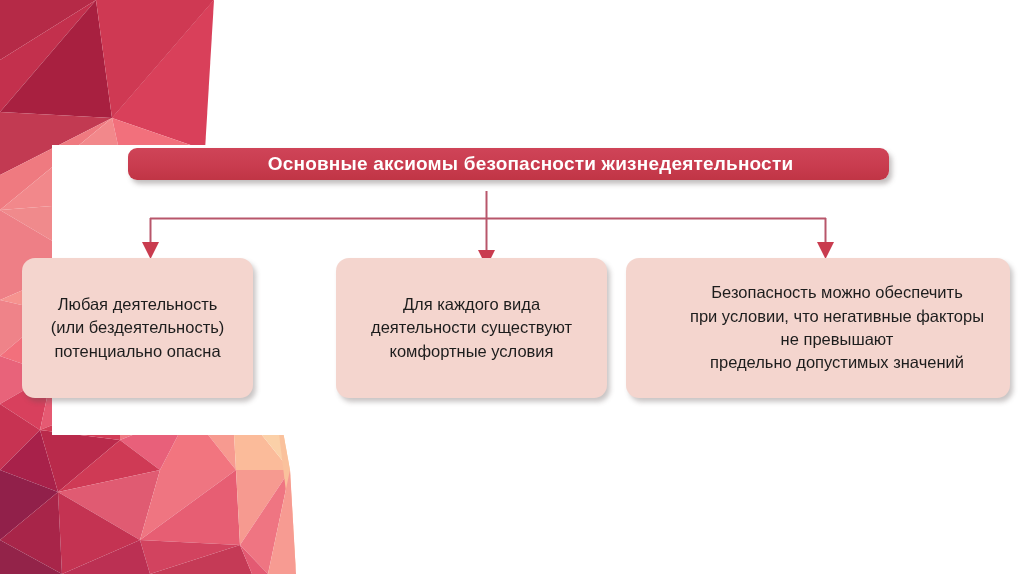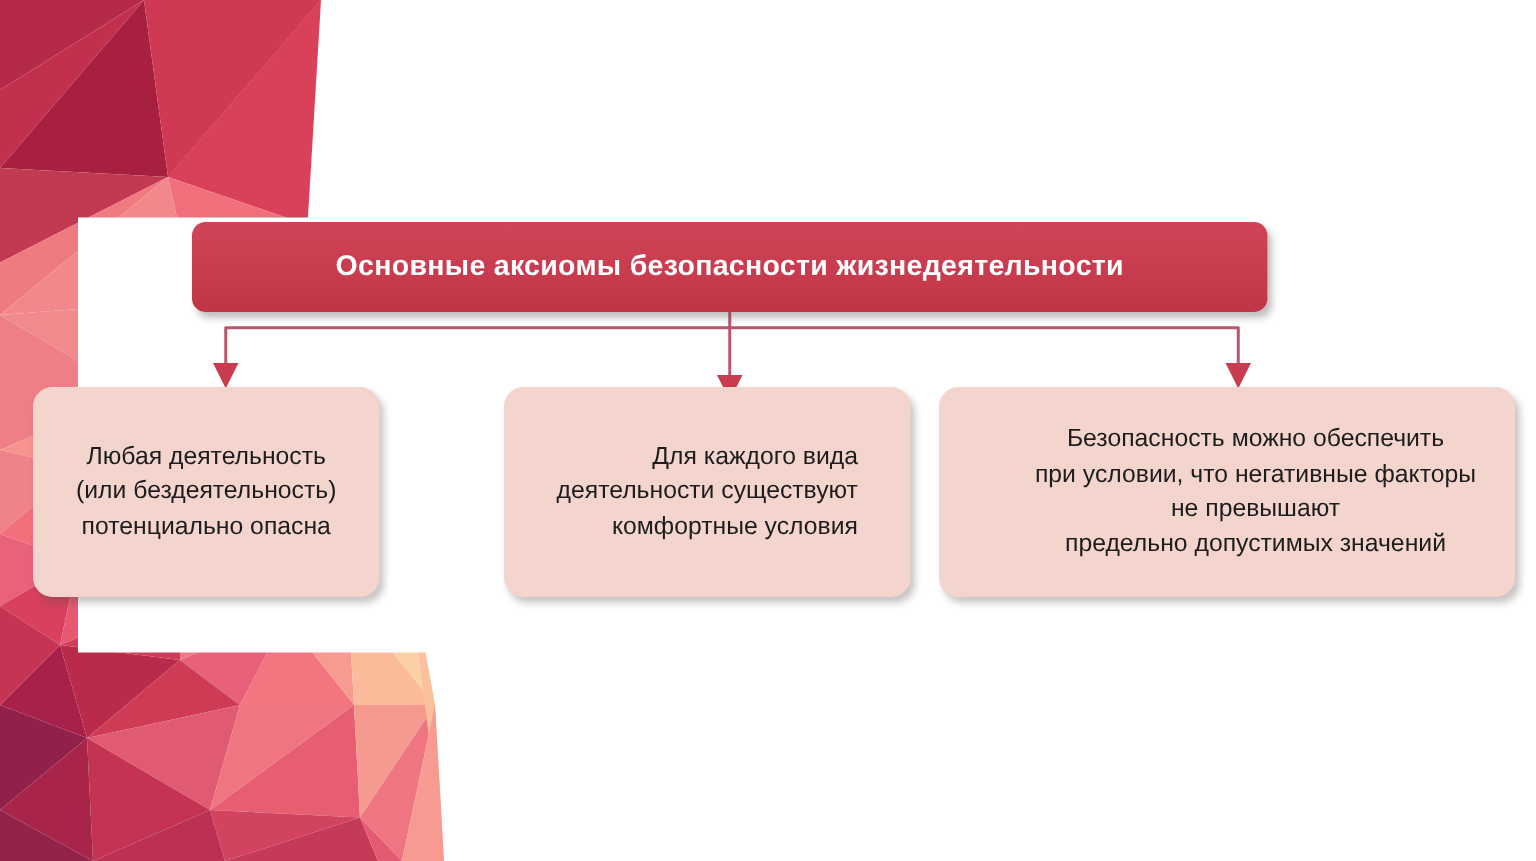--- a/index.html
+++ b/index.html
@@ -42,27 +42,28 @@
     width: 1024px;
     height: 574px;
   }
 
   
   #title-box {
     position: absolute;
     left: 128px;
     top: 148px;
     width: 717px;
-    height: 60px;
+    height: 32px;
     border-radius: 9px;
     background: linear-gradient(180deg, #cf4458 0%, #c93c4f 55%, #c03545 100%);
     box-shadow: 3px 4px 5px rgba(80, 70, 70, 0.35);
     display: flex;
     align-items: center;
     justify-content: center;
+    padding-left: 44px;
   }
   #title-text {
     color: #ffffff;
     font-size: 19px;
     font-weight: bold;
     letter-spacing: 0.2px;
     white-space: nowrap;
   }
 
   
@@ -79,21 +80,21 @@
     padding: 4px 10px;
   }
   .leaf-text {
     color: #1d1d1d;
     font-size: 16.5px;
     line-height: 1.42;
     white-space: pre-line;
   }
 
   #box-1 { left: 22px;  top: 258px; width: 231px; height: 140px; }
-  #box-2 { left: 336px; top: 258px; width: 271px; height: 140px; text-align: right; }
+  #box-2 { left: 336px; top: 258px; width: 271px; height: 140px; }
   #box-3 { left: 626px; top: 258px; width: 384px; height: 140px; padding-left: 48px; }
 </style>
 </head>
 <body>
 
 <div id="slide">
 
   <svg id="bg-decor" viewBox="0 0 1024 574" preserveAspectRatio="none">
 
     <polygon points="0,0 96,0 0,60" fill="#b52a47"></polygon>

